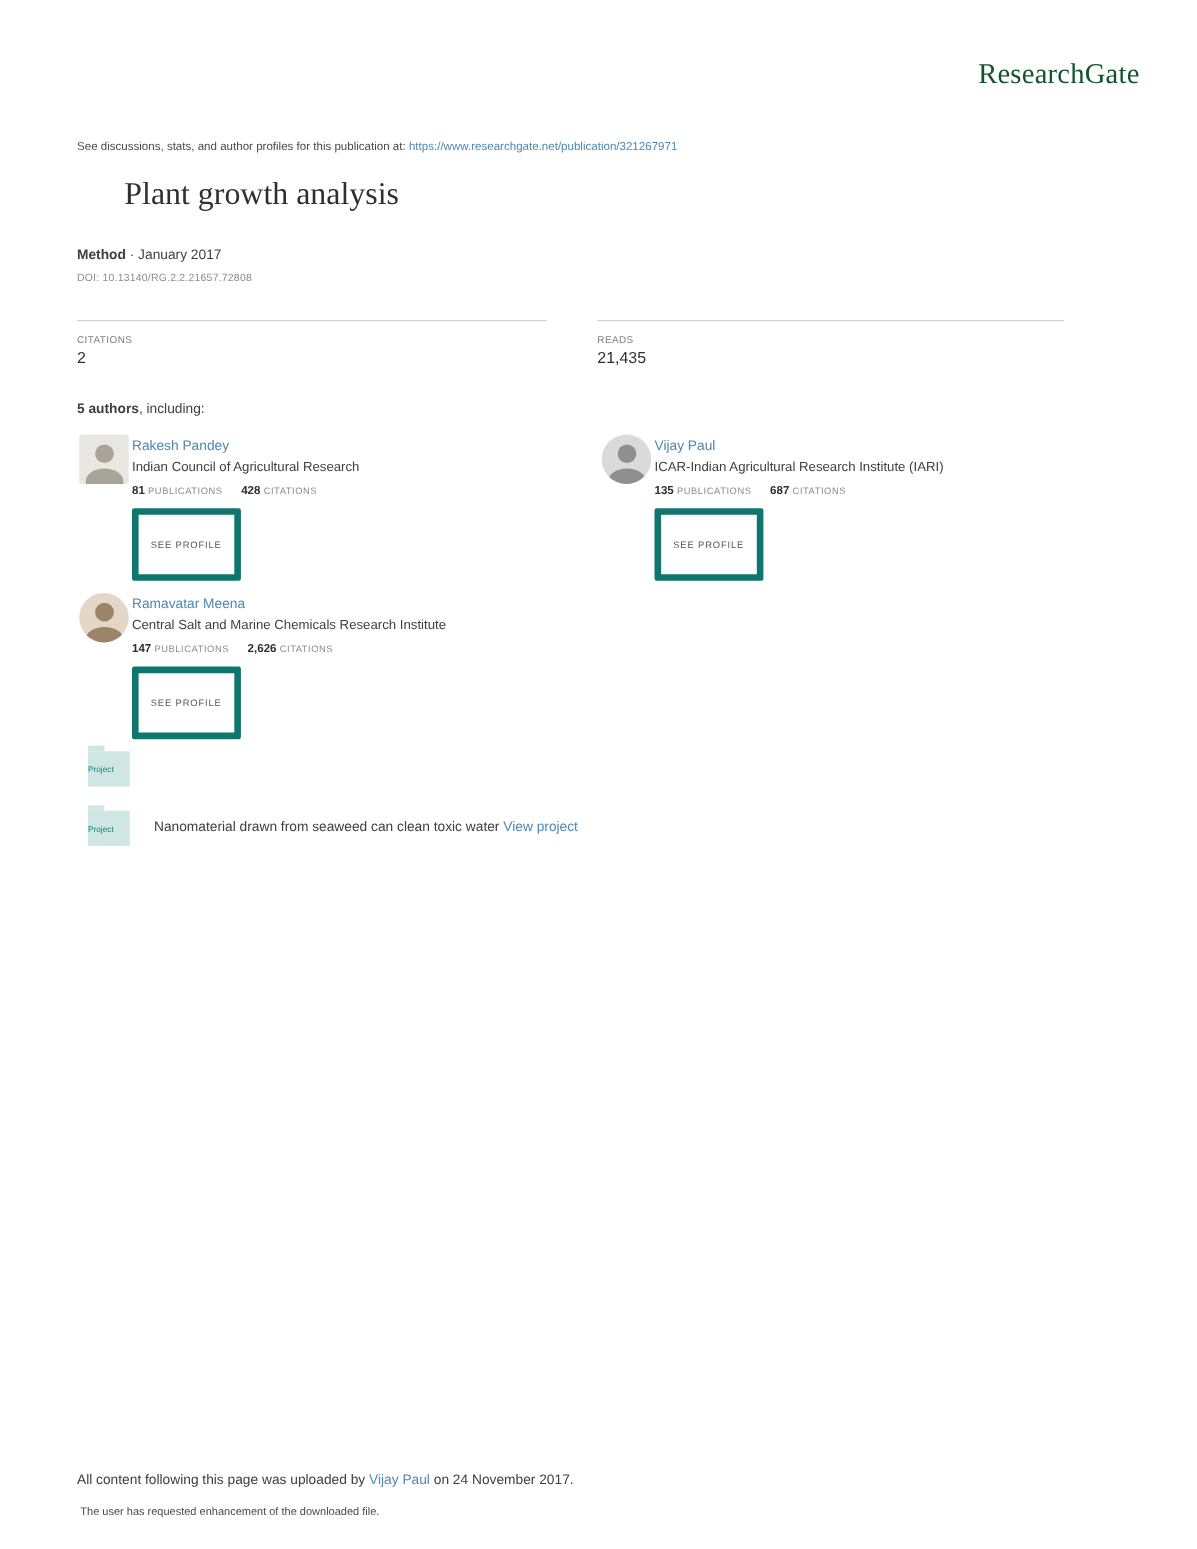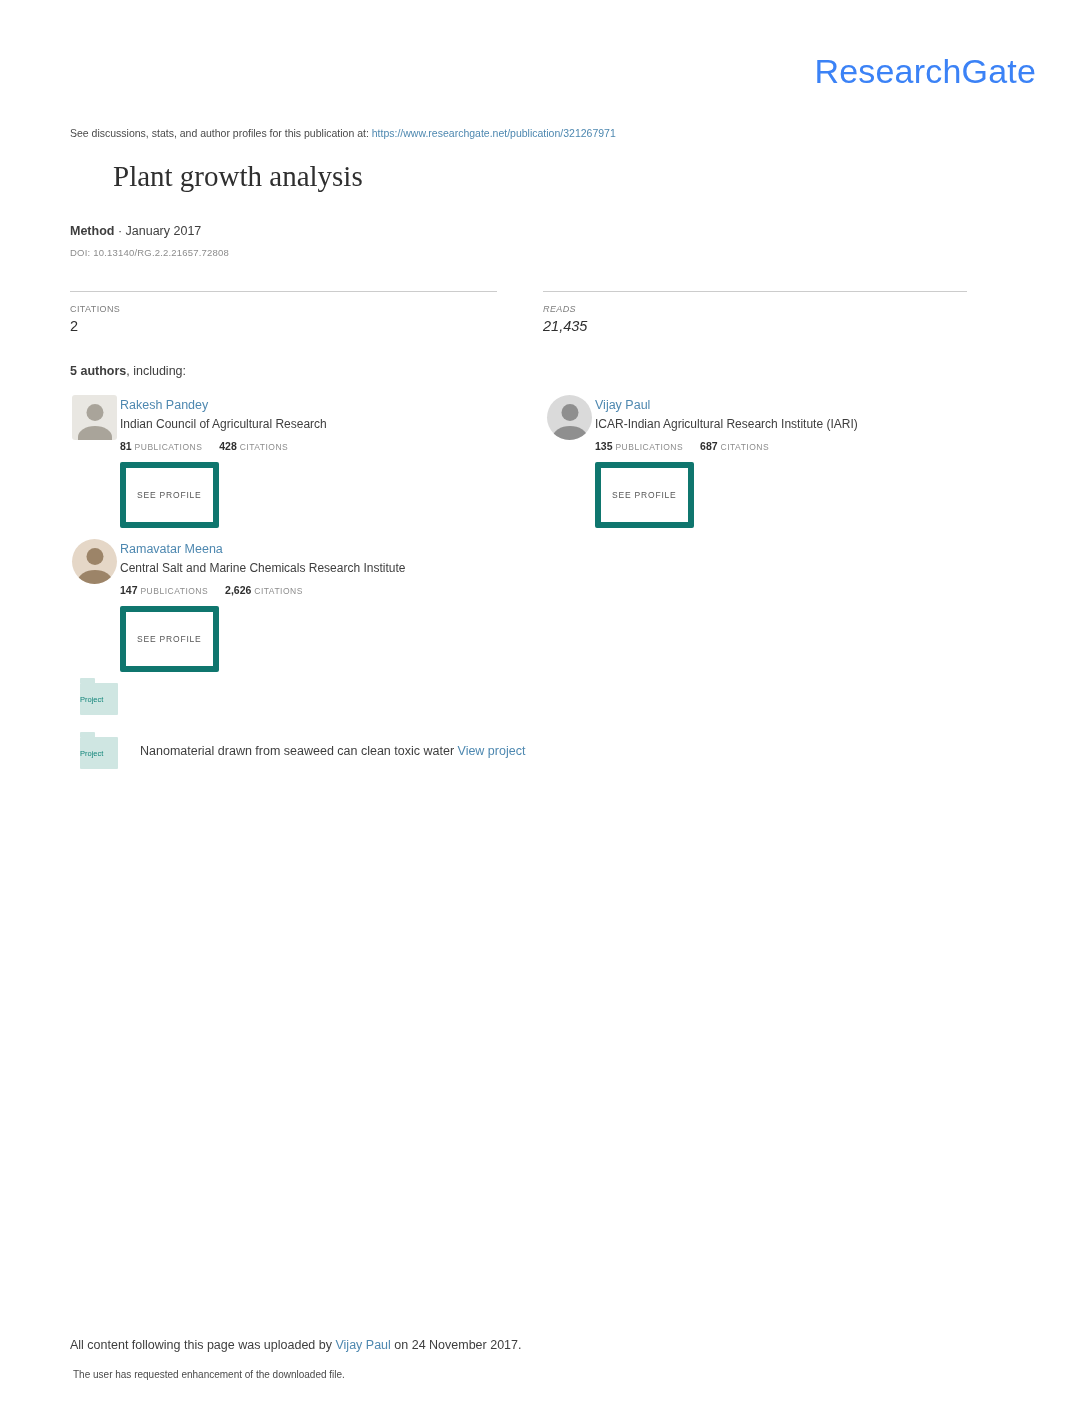--- a/index.html
+++ b/index.html
@@ -7,22 +7,22 @@
   body { font-family:"Liberation Sans", sans-serif; color:#3e3e3e; }
   .page {
     position:relative;
     width:1088px; height:1408px;
     background:#ffffff;
     overflow:hidden;
     margin:0 auto;
   }
   .logo {
     position:absolute; top:52px; right:52px;
-    font-family:Liberation Sans, sans-serif;
-    font-size:34px; color:#3b82f6; letter-spacing:0.2px;
+    font-family:Liberation Serif, serif;
+    font-size:26px; color:#14532d; letter-spacing:0.2px;
   }
   .see-line {
     position:absolute; top:127px; left:70px;
     font-size:10.5px; color:#4a4a4a;
   }
   .see-line a, .link { color:#4e88b0; text-decoration:none; }
   .title {
     position:absolute; top:160px; left:69px;
     font-family:"Liberation Serif", serif;
     font-size:29px; font-weight:normal; color:#2f2f2f;margin-left:44px;
@@ -35,21 +35,21 @@
   .doi-line {
     position:absolute; top:247px; left:70px;
     font-size:9.5px; color:#8c8c8c; letter-spacing:0.2px;
   }
   .stat-col {
     position:absolute; top:291px;
     border-top:1px solid #cccccc;
     padding-top:12px;
   }
   .stat-col.left  { left:70px;  width:427px; }
-  .stat-col.right { left:543px; width:424px;font-style:italic; }
+  .stat-col.right { left:543px; width:424px; }
   .stat-label { font-size:9px; color:#7d7d7d; letter-spacing:0.4px; }
   .stat-value { font-size:14.5px; color:#2f2f2f; margin-top:4px; }
   .authors-heading {
     position:absolute; top:364px; left:70px;
     font-size:12.5px; color:#3e3e3e;
   }
   .authors-heading .bold { font-weight:bold; }
   .author-card { position:absolute; width:430px; }
   .author-card.pos-0 { top:393px; left:70px; }
   .author-card.pos-1 { top:393px; left:545px; }

